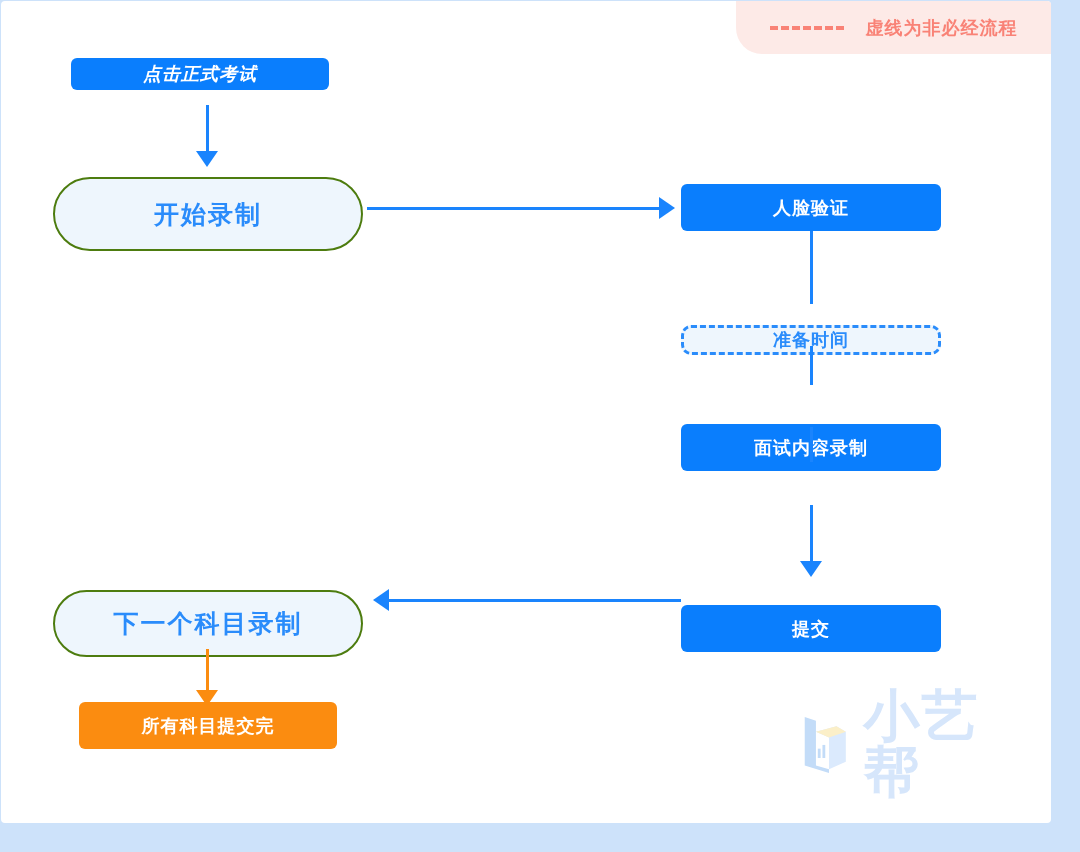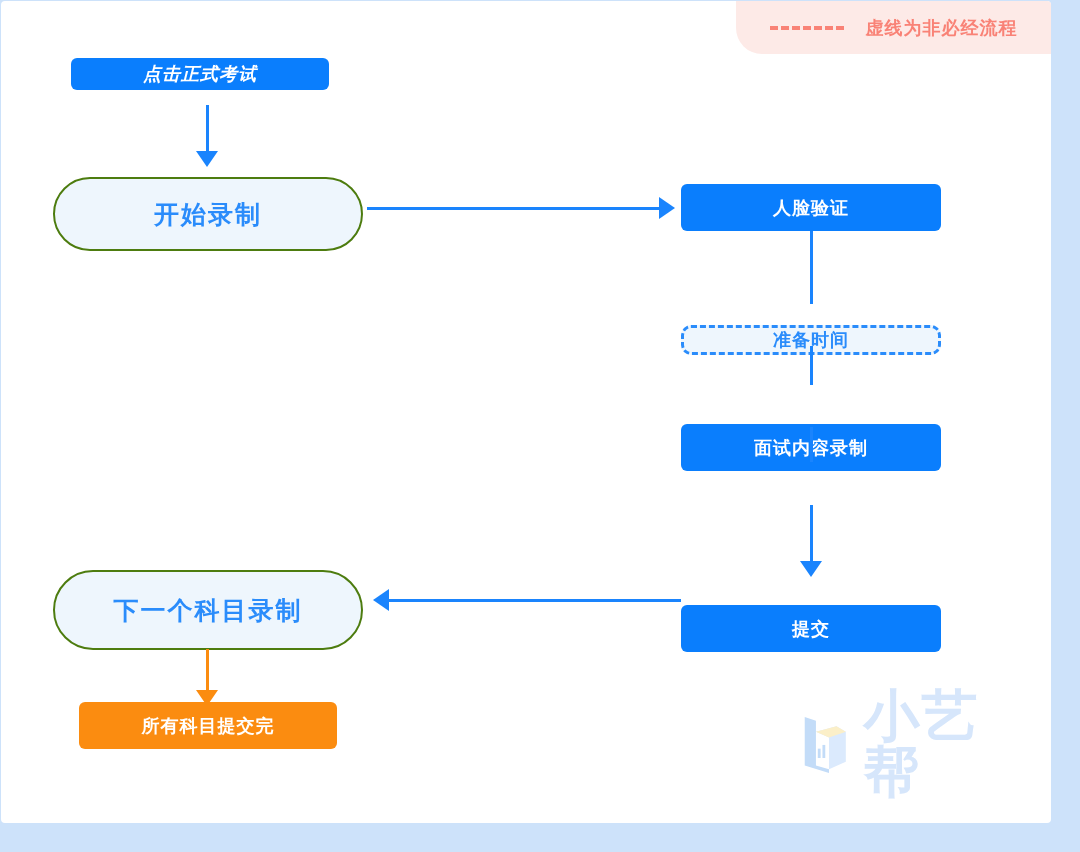--- a/index.html
+++ b/index.html
@@ -158,21 +158,21 @@
     <div class="conn line-v" style="left:205px; top:104px; height:50px;"></div>
     <div class="conn arrow-down" style="left:195px; top:150px;"></div>
 
     <div class="node node-pill" style="left:52px; top:176px; width:310px; height:74px;">
       <span>开始录制</span>
     </div>
 
     <div class="conn line-h" style="left:366px; top:206px; width:295px;"></div>
     <div class="conn arrow-right" style="left:658px; top:196px;"></div>
 
-    <div class="node node-pill" style="left:52px; top:569px; width:310px; height:80px;">
+    <div class="node node-pill" style="left:52px; top:589px; width:310px; height:67px;">
       <span>下一个科目录制</span>
     </div>
 
     <div class="conn line-v-orange" style="left:205px; top:648px; height:45px;"></div>
     <div class="conn arrow-down-orange" style="left:195px; top:689px;"></div>
 
     <div class="node node-solid-orange" style="left:78px; top:701px; width:258px; height:47px;">
       <span>所有科目提交完</span>
     </div>
 

